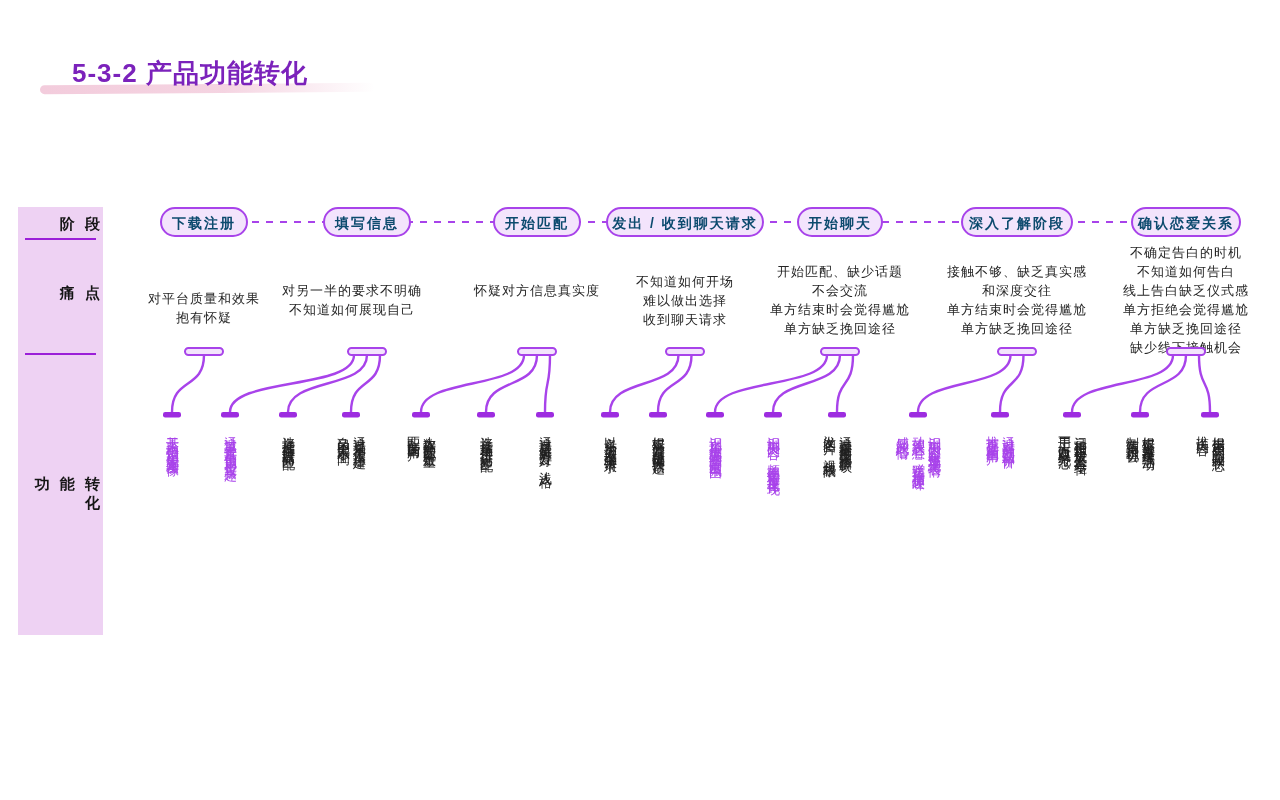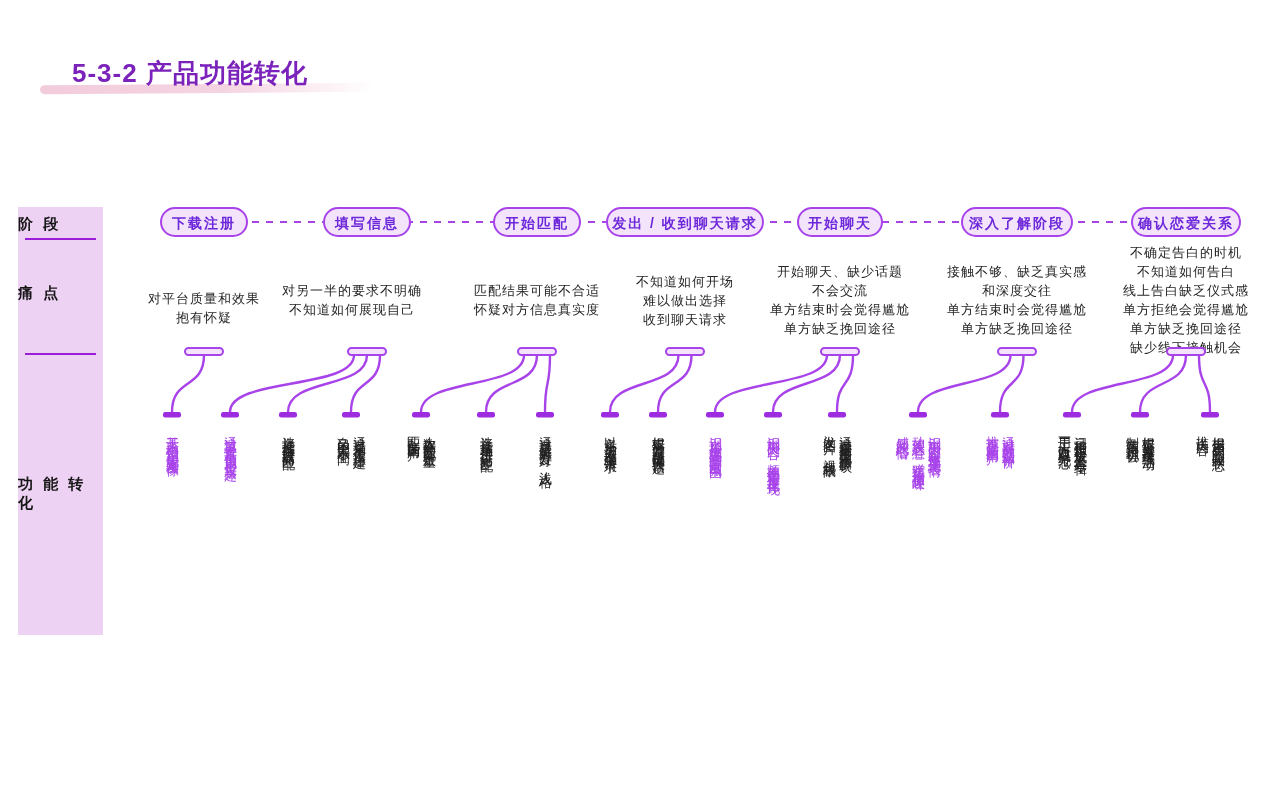--- a/index.html
+++ b/index.html
@@ -4,32 +4,32 @@
 <style>
   html,body{margin:0;padding:0;background:#ffffff;}
   .canvas{position:relative;width:1280px;height:800px;background:#ffffff;overflow:hidden;
           font-family:"Liberation Sans","DejaVu Sans",sans-serif;}
   .page-title{position:absolute;left:72px;top:56px;font-size:26px;font-weight:bold;
               color:#7b22bb;letter-spacing:1px;z-index:3;}
   .title-brush{position:absolute;left:40px;top:84px;width:335px;height:9px;border-radius:5px;
                background:linear-gradient(90deg,rgba(242,201,218,.95) 0%,rgba(242,201,218,.8) 55%,rgba(242,201,218,0) 100%);
                transform:rotate(-.4deg);z-index:2;}
   .sidebar{position:absolute;left:18px;top:207px;width:85px;height:428px;background:#eed2f3;}
-  .sidebar .lbl{position:absolute;width:100%;text-align:left;font-size:15px;font-weight:bold;
+  .sidebar .lbl{position:absolute;width:100%;text-align:right;font-size:15px;font-weight:bold;
                 color:#151515;letter-spacing:3px;}
   .sidebar .lbl.l0{top:8px;}
   .sidebar .lbl.l1{top:77px;}
   .sidebar .lbl.l2{top:268px;}
   .sidebar .divider{position:absolute;left:7px;width:71px;height:0;border-top:2.5px solid #9b1fd8;}
   .sidebar .divider.d0{top:31px;}
   .sidebar .divider.d1{top:146px;}
   .stage-dash{position:absolute;left:168px;top:221px;width:1070px;height:2.4px;z-index:0;
               background:repeating-linear-gradient(90deg,#a843ea 0 7px,transparent 7px 14px);}
   .pill{position:absolute;top:207px;height:30px;line-height:29px;border:2px solid #a843ea;
-        border-radius:16px;background:#f3e4fc;color:#6d28d9;font-size:14px;font-weight:600;
+        border-radius:16px;background:#f3e4fc;color:#0c4a6e;font-size:14px;font-weight:600;
         text-align:center;letter-spacing:2px;box-sizing:border-box;z-index:1;white-space:nowrap;}
   .pain{position:absolute;width:240px;text-align:center;font-size:13px;line-height:19px;
         color:#262626;letter-spacing:1px;font-weight:500;}
   .connector-svg{position:absolute;left:0;top:340px;z-index:0;}
   .feature{position:absolute;top:426px;writing-mode:vertical-rl;font-size:13px;
            letter-spacing:2px;line-height:16px;font-weight:500;}
   .feature p{margin:0;padding:0;}
   .feature.purple{color:#a843ea;}
   .feature.black{color:#1f1f1f;}
 </style>
@@ -62,30 +62,29 @@
   <div id="pains-layer">
       <div class="pain" style="left: 84px; top: 289px; text-align: center;">
         <div>对平台质量和效果</div>
         <div>抱有怀疑</div>
       </div>
       <div class="pain" style="left: 232px; top: 281px;">
         <div>对另一半的要求不明确</div>
         <div>不知道如何展现自己</div>
       </div>
       <div class="pain" style="left: 417px; top: 281px;">
-        <div>匹配结果可能不合适</div>
         <div>怀疑对方信息真实度</div>
       </div>
       <div class="pain" style="left: 565px; top: 272px;">
         <div>不知道如何开场</div>
         <div>难以做出选择</div>
         <div>收到聊天请求</div>
       </div>
       <div class="pain" style="left: 720px; top: 262px;">
-        <div>开始聊天、缺少话题</div>
+        <div>开始匹配、缺少话题</div>
         <div>不会交流</div>
         <div>单方结束时会觉得尴尬</div>
         <div>单方缺乏挽回途径</div>
       </div>
       <div class="pain" style="left: 897px; top: 262px;">
         <div>接触不够、缺乏真实感</div>
         <div>和深度交往</div>
         <div>单方结束时会觉得尴尬</div>
         <div>单方缺乏挽回途径</div>
       </div>

